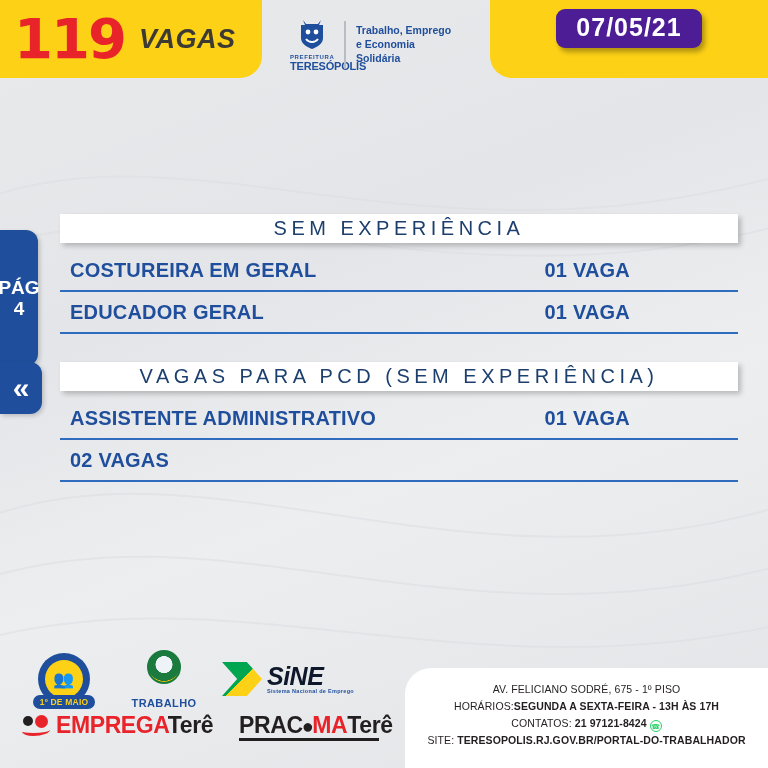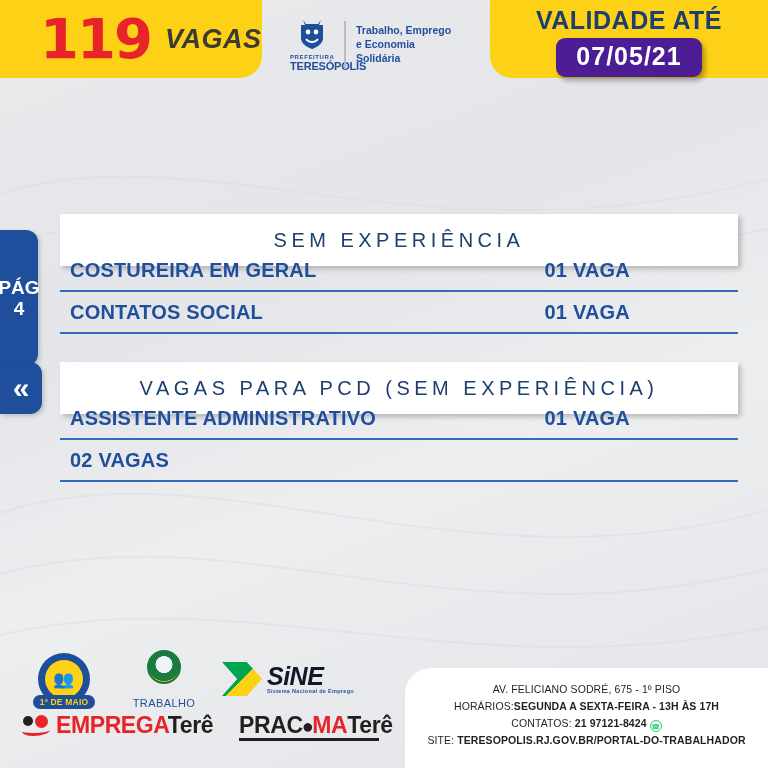--- a/index.html
+++ b/index.html
@@ -11,21 +11,21 @@
   }
   .bg-swirl{
     position:absolute; inset:0; pointer-events:none; opacity:.55;
   }
 
   
   .header{ position:absolute; top:0; left:0; width:768px; height:100px; }
   .hdr-left{
     position:absolute; left:0; top:0; width:262px; height:78px;
     background:#fcd116; border-bottom-right-radius:22px;
-    display:flex; align-items:center; padding-left:40px; gap:14px;
+    display:flex; align-items:center; padding-left:14px; gap:14px;
   }
   .num{
     font-size:56px; font-weight:bold; color:#e8232a; line-height:1;
     letter-spacing:-2px; font-family:"DejaVu Sans", sans-serif;
   }
   .vagas-word{
     font-size:27px; font-style:italic; font-weight:bold; color:#3d3a34;
     letter-spacing:.5px;
   }
   .hdr-right{
@@ -60,21 +60,21 @@
     position:absolute; left:0; background:#1f4e9c; color:#fff;
     border-top-right-radius:12px; border-bottom-right-radius:12px;
     display:flex; flex-direction:column; align-items:center; justify-content:center;
     box-shadow:2px 2px 4px rgba(0,0,0,.18);
   }
   .tab-pag{ top:16px; width:38px; height:136px; font-size:19px; font-weight:bold; line-height:1.12; }
   .tab-chev{ top:0px; width:42px; height:52px; }
   .chev{ font-size:30px; font-weight:bold; line-height:1; }
 
   .sec-banner{
-    position:absolute; left:60px; width:678px; height:52px; background:#fff;
+    position:absolute; left:60px; width:678px; height:29px; background:#fff;
     box-shadow:3px 3px 5px rgba(0,0,0,.22);
     display:flex; align-items:center; justify-content:center;
   }
   .sec-banner span{
     font-size:20px; color:#1c3f6e; letter-spacing:4.5px; font-weight:500;
   }
   .rows{ position:absolute; left:60px; top:36px; width:678px; }
   .row{
     display:flex; align-items:center; justify-content:space-between;
     height:42px; border-bottom:2.5px solid #2f6cbf; padding:0 8px 0 10px;
@@ -104,21 +104,21 @@
     position:absolute; bottom:1px; background:#1f4e9c; color:#fcd116;
     font-size:8.5px; font-weight:bold; padding:2px 7px; border-radius:8px;
     white-space:nowrap; letter-spacing:.2px;
   }
   .trab-logo{ width:72px; text-align:center; }
   .trab-crest{
     width:34px; height:34px; margin:0 auto; border-radius:50%;
     background:radial-gradient(circle at 50% 42%, #eef3f8 0 36%, #1b7a3e 38% 70%, #f2c200 72% 100%);
     border:2px solid #1a7a3d;
   }
-  .trab-text{ font-size:11px; font-weight:normal; color:#1f4e9c; margin-top:13px; letter-spacing:.4px; }
+  .trab-text{ font-size:11px; font-weight:bold; color:#1f4e9c; margin-top:13px; letter-spacing:.4px; }
   .sine-logo{ display:flex; align-items:center; gap:5px; }
   .sine-arrow{
     width:40px; height:34px;
     background:linear-gradient(135deg,#00a550 0 50%, #fcd116 50% 100%);
     clip-path:polygon(0 0,62% 0,100% 50%,62% 100%,0 100%,38% 50%);
   }
   .sine-words{ line-height:1; }
   .sine-title{ font-size:25px; font-weight:bold; color:#0f172a; font-style:italic; letter-spacing:-.5px; }
   .sine-sub{ font-size:5.5px; font-weight:bold; color:#1f4e9c; letter-spacing:.3px; }
 
@@ -181,40 +181,39 @@
       <div class="brasao-label1">PREFEITURA</div>
       <div class="brasao-label2">TERESÓPOLIS</div>
     </div>
     <div class="vdiv"></div>
     <div class="sec-name" style="white-space:pre-line">Trabalho, Emprego
 e Economia
 Solidária</div>
   </div>
 
   <div class="hdr-right">
-    <div class="validade">VALIDADE ATÉ</div>
     <div class="date-badge">07/05/21</div>
   </div>
 </div>
 
 <div class="section sec1">
   <div class="side-tab tab-pag">
     <span style="white-space:pre-line;text-align:center">PÁG
 4</span>
   </div>
   <div class="sec-banner">
     <span>SEM EXPERIÊNCIA</span>
   </div>
   <div class="rows">
     <div class="row">
       <span class="row-title">COSTUREIRA EM GERAL</span>
       <span class="row-count">01  VAGA</span>
     </div>
     <div class="row">
-      <span class="row-title">CONTATOS SOCIAL</span>
+      <span class="row-title">EDUCADOR GERAL</span>
       <span class="row-count">01  VAGA</span>
     </div>
   </div>
 </div>
 
 <div class="section sec2">
   <div class="side-tab tab-chev">
     <span class="chev">«</span>
   </div>
   <div class="sec-banner">

